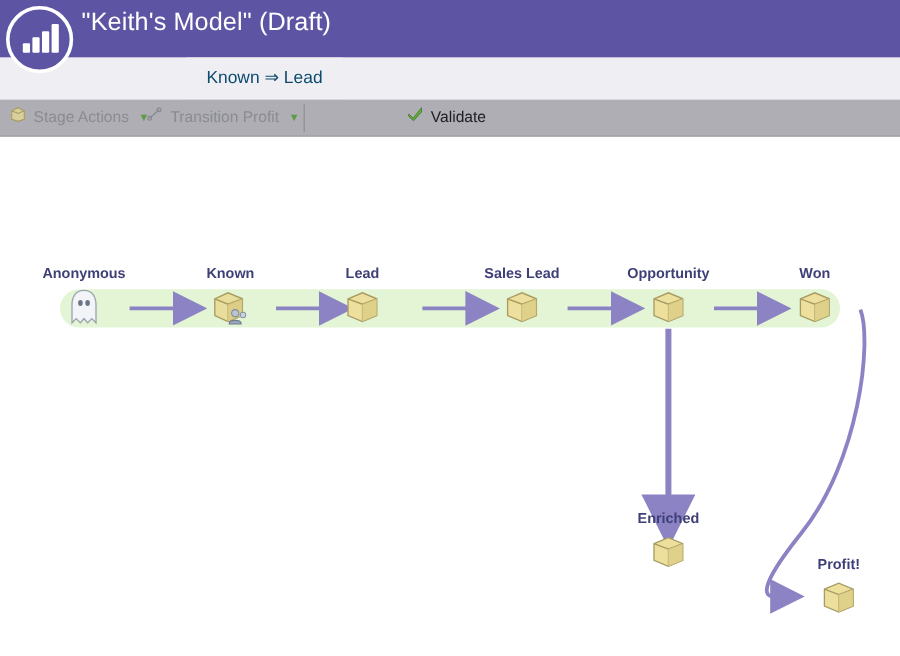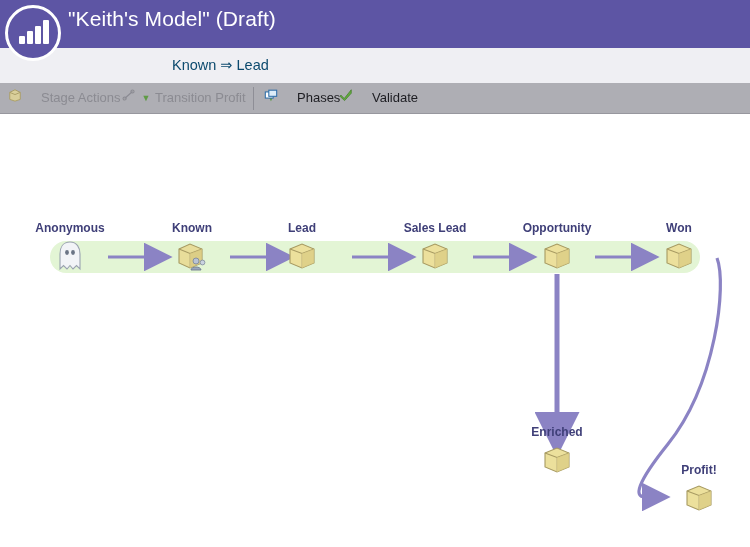--- a/index.html
+++ b/index.html
@@ -92,21 +92,21 @@
   }
   .tb-item {
     position: absolute;
     top: 0;
     height: 30px;
     line-height: 30px;
     font-size: 13px;
     white-space: nowrap;
     display: flex;
     align-items: center;
-    gap: 19px;
+    gap: 6px;
   }
   .tb-disabled { color: #8b8b92; }
   .tb-enabled  { color: #1d1d22; }
   .tb-sep {
     position: absolute;
     top: 4px;
     width: 1px;
     height: 23px;
     background: #8e8e96;
   }
@@ -201,29 +201,20 @@
           <circle cx="3" cy="12" r="1.8" fill="none" stroke="#8b8b92" stroke-width="1.2"></circle>
           <circle cx="12" cy="4" r="1.8" fill="none" stroke="#8b8b92" stroke-width="1.2"></circle>
         </svg>
       </span>
       <span>Transition Profit</span>
       <span class="caret-green">▼</span>
     </div>
 
     <div class="tb-sep" style="left:253px;"></div>
 
-    <div class="tb-item tb-enabled" style="left:264px;">
-      <span>
-        <svg width="14" height="14" viewBox="0 0 16 16" aria-hidden="true">
-          <rect x="1.5" y="4.5" width="9" height="7" fill="#ffffff" stroke="#2f6ea8" stroke-width="1.2"></rect>
-          <rect x="5.5" y="2.5" width="9" height="7" fill="#dcecf8" stroke="#2f6ea8" stroke-width="1.2"></rect>
-        </svg>
-      </span>
-      <span>Phases</span>
-    </div>
 
     <div class="tb-item tb-enabled" style="left:339px;">
       <span>
         <svg width="14" height="14" viewBox="0 0 16 16" aria-hidden="true">
           <path d="M2 8 L6 12 L14 2 L14 6 L6.4 14.4 L1.6 10 Z" fill="#62ad3e" stroke="#3f7a26" stroke-width="0.8"></path>
         </svg>
       </span>
       <span>Validate</span>
     </div>
   </div>

